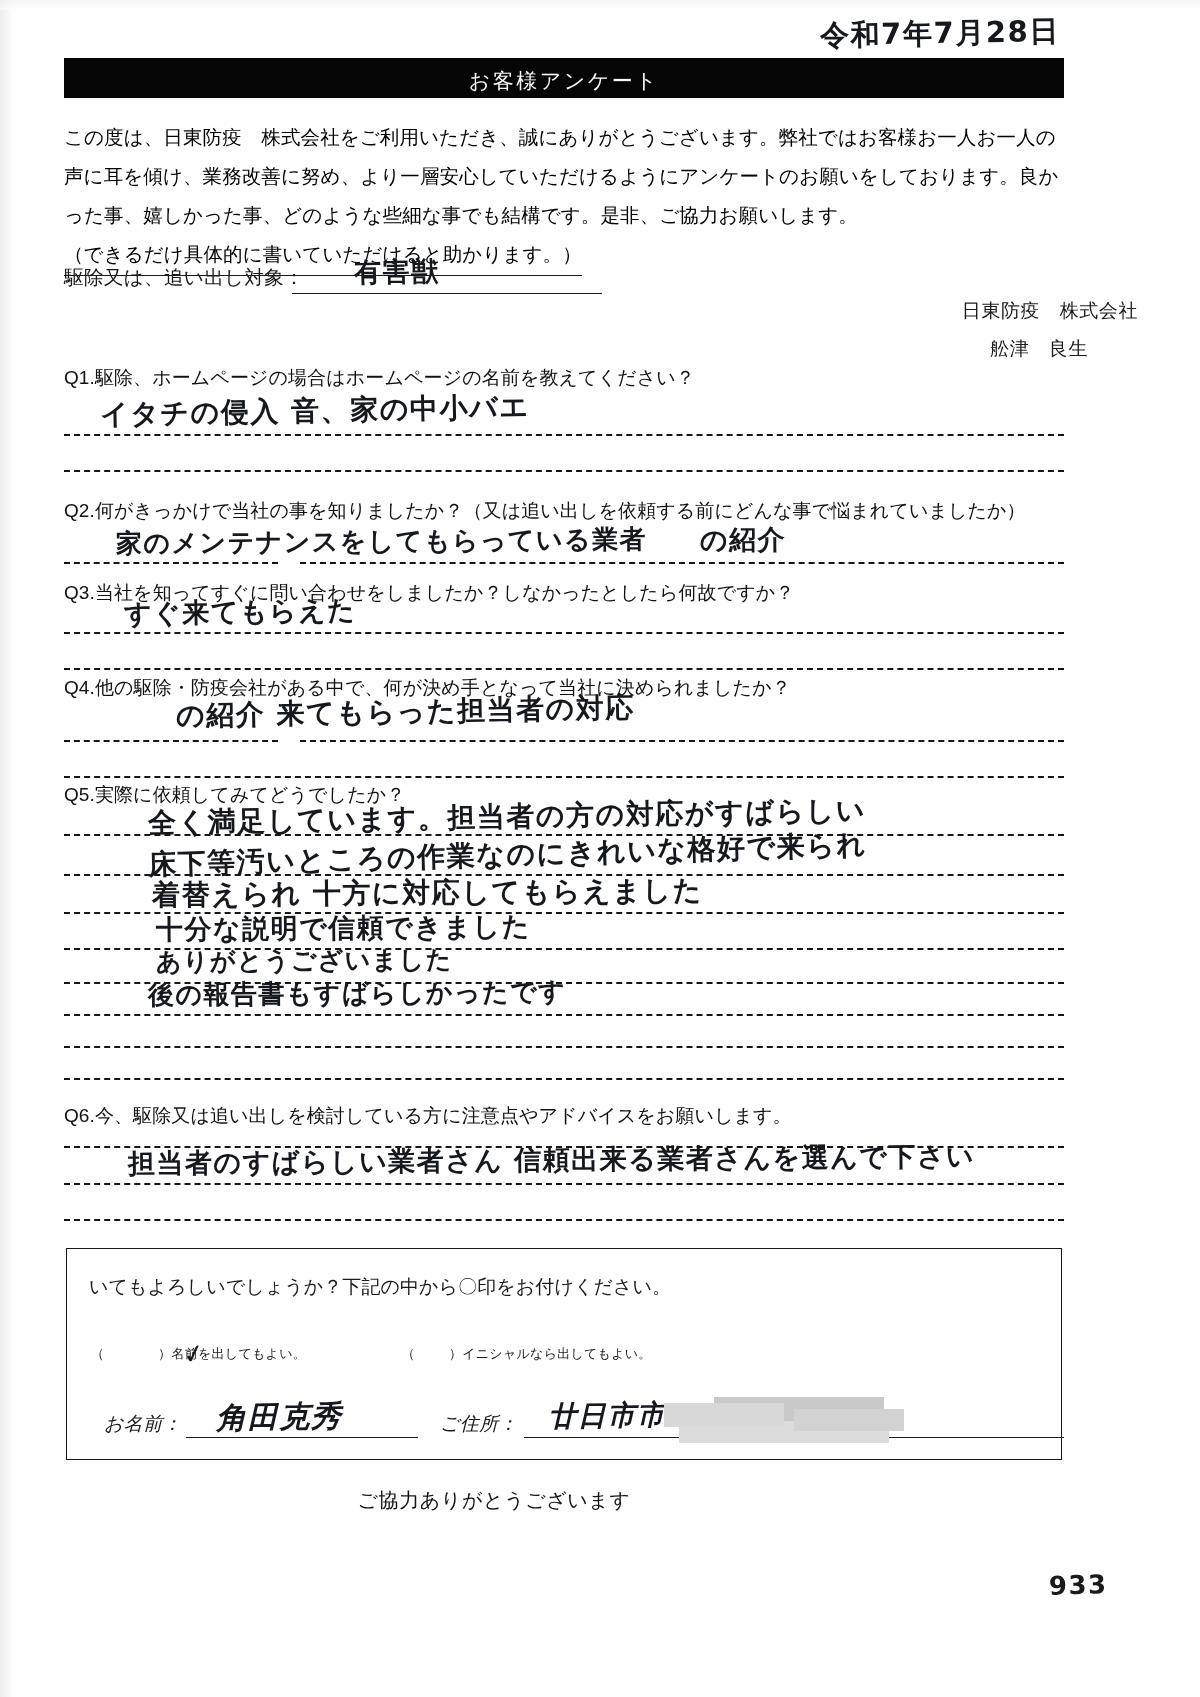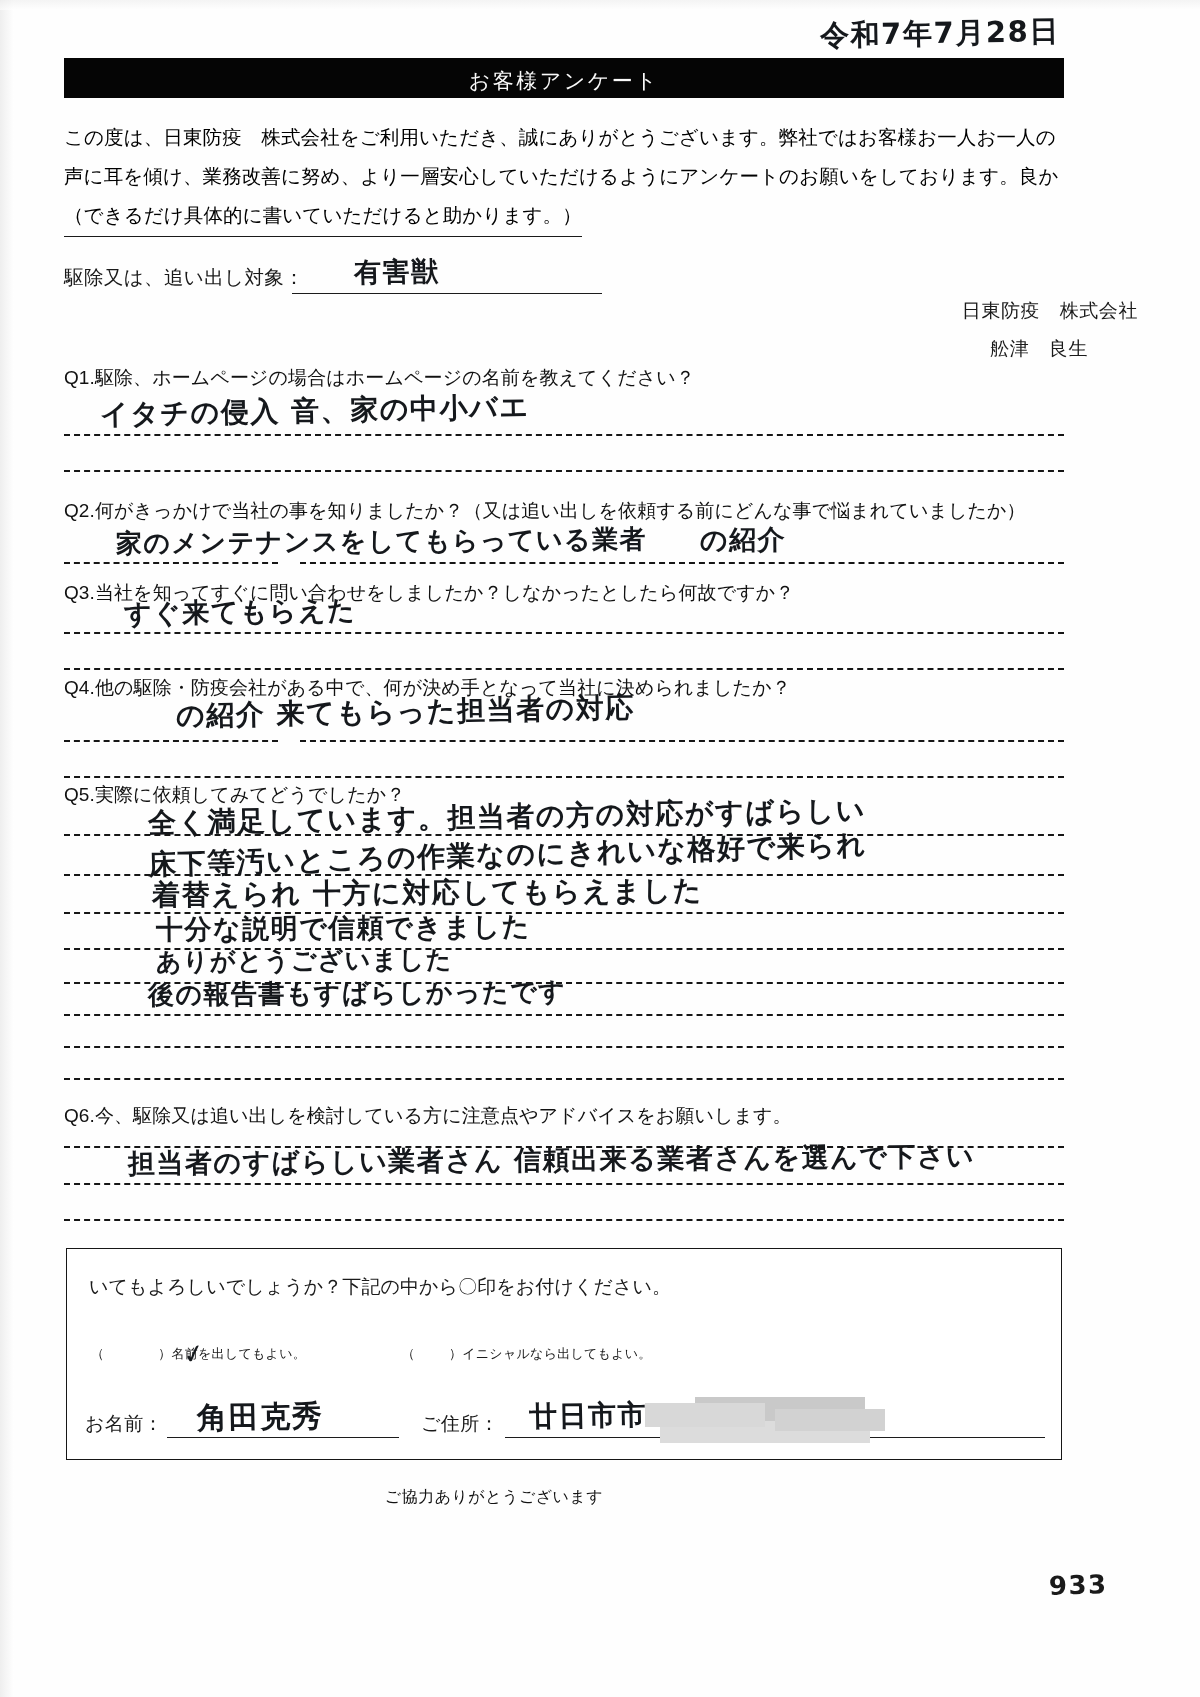--- a/index.html
+++ b/index.html
@@ -90,39 +90,39 @@
   }
   .consent-opts{
     position:absolute;left:24px;top:96px;width:950px;font-size:13px;letter-spacing:.02em;
   }
   .opt-gap{display:inline-block;width:88px;}
   .check-hw{
     position:absolute;left:116px;top:90px;font-size:26px;font-weight:700;
     font-family:"DejaVu Sans",sans-serif;transform:rotate(-12deg);color:#15181c;
   }
 
-  .field-row{position:absolute;left:18px;top:146px;width:960px;height:48px;}
+  .field-row{position:absolute;left:37px;top:146px;width:960px;height:48px;font-style:italic;}
   .f-label{position:absolute;font-size:19px;letter-spacing:.02em;}
   .f-rule{position:absolute;border-bottom:1.6px solid #1c1c1c;height:0;}
   .name-hw{font-size:30px;}
   .addr-hw{font-size:28px;}
 
   
   .redact{
     position:absolute;background:#cfcfcf;
   }
   .redact.b1{left:560px;top:8px;width:120px;height:24px;background:#d8d8d8;}
   .redact.b2{left:610px;top:2px;width:170px;height:26px;background:#c9c9c9;}
   .redact.b3{left:575px;top:26px;width:210px;height:22px;background:#dcdcdc;}
   .redact.b4{left:690px;top:14px;width:110px;height:22px;background:#d2d2d2;}
 
   
   .footer-thanks{
     position:absolute;left:0;width:988px;top:1487px;text-align:center;
-    font-size:16px;letter-spacing:.03em;color:#121212;
+    font-size:20px;letter-spacing:.03em;color:#121212;
   }
   .page-num{
     position:absolute;right:92px;top:1570px;font-size:26px;
     font-family:"DejaVu Sans",sans-serif;font-weight:700;
     transform:rotate(-2deg);color:#1a1a1a;
   }
 </style>
 </head>
 <body>
 
@@ -133,20 +133,21 @@
 
   <div class="hw date-hw">令和7年7月28日</div>
 
   <div class="titlebar">
     <span>お客様アンケート</span>
   </div>
 
   <div class="intro">
     <p>この度は、日東防疫　株式会社をご利用いただき、誠にありがとうございます。弊社ではお客様お一人お一人の</p>
     <p>声に耳を傾け、業務改善に努め、より一層安心していただけるようにアンケートのお願いをしております。良か</p>
+    <p>った事、嬉しかった事、どのような些細な事でも結構です。是非、ご協力お願いします。</p>
     <p><span class="underlined">（できるだけ具体的に書いていただけると助かります。）</span></p>
   </div>
 
   <div class="subject-row">
     <span class="subject-label">駆除又は、追い出し対象：</span>
     <span class="subject-rule"></span>
     <span class="hw subject-hw">有害獣</span>
   </div>
 
   <div class="sign-company">日東防疫　株式会社</div>

